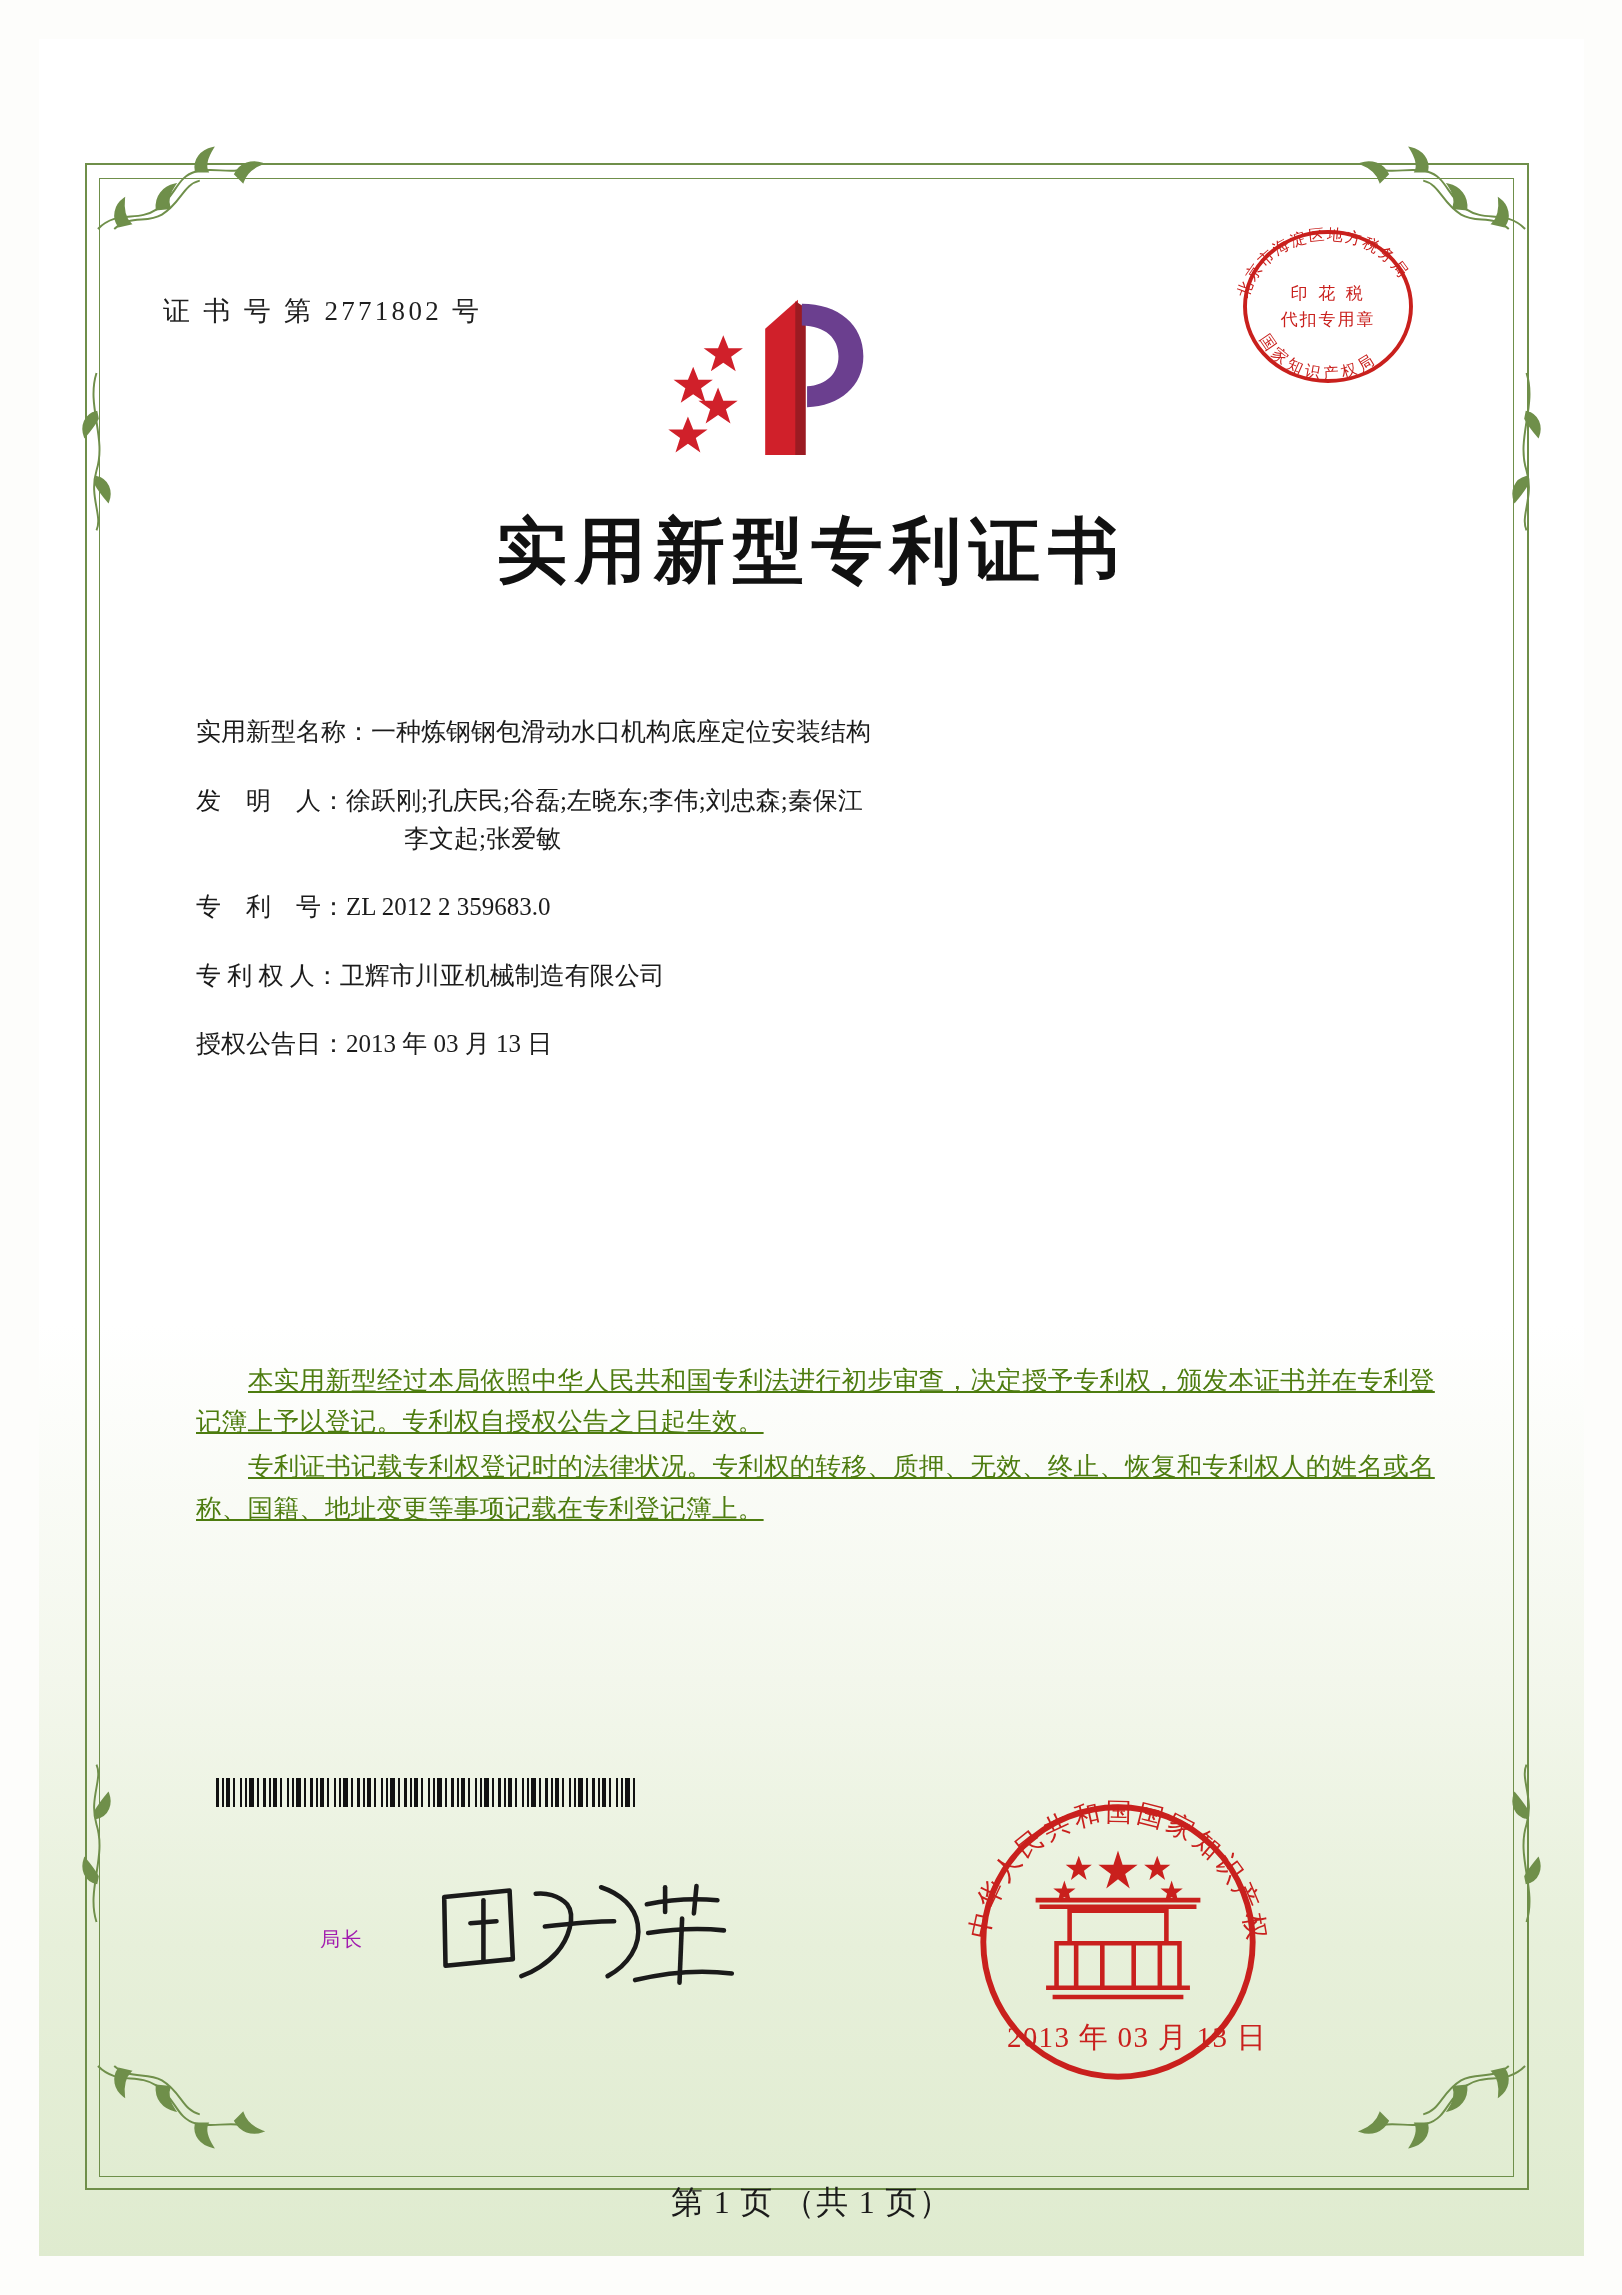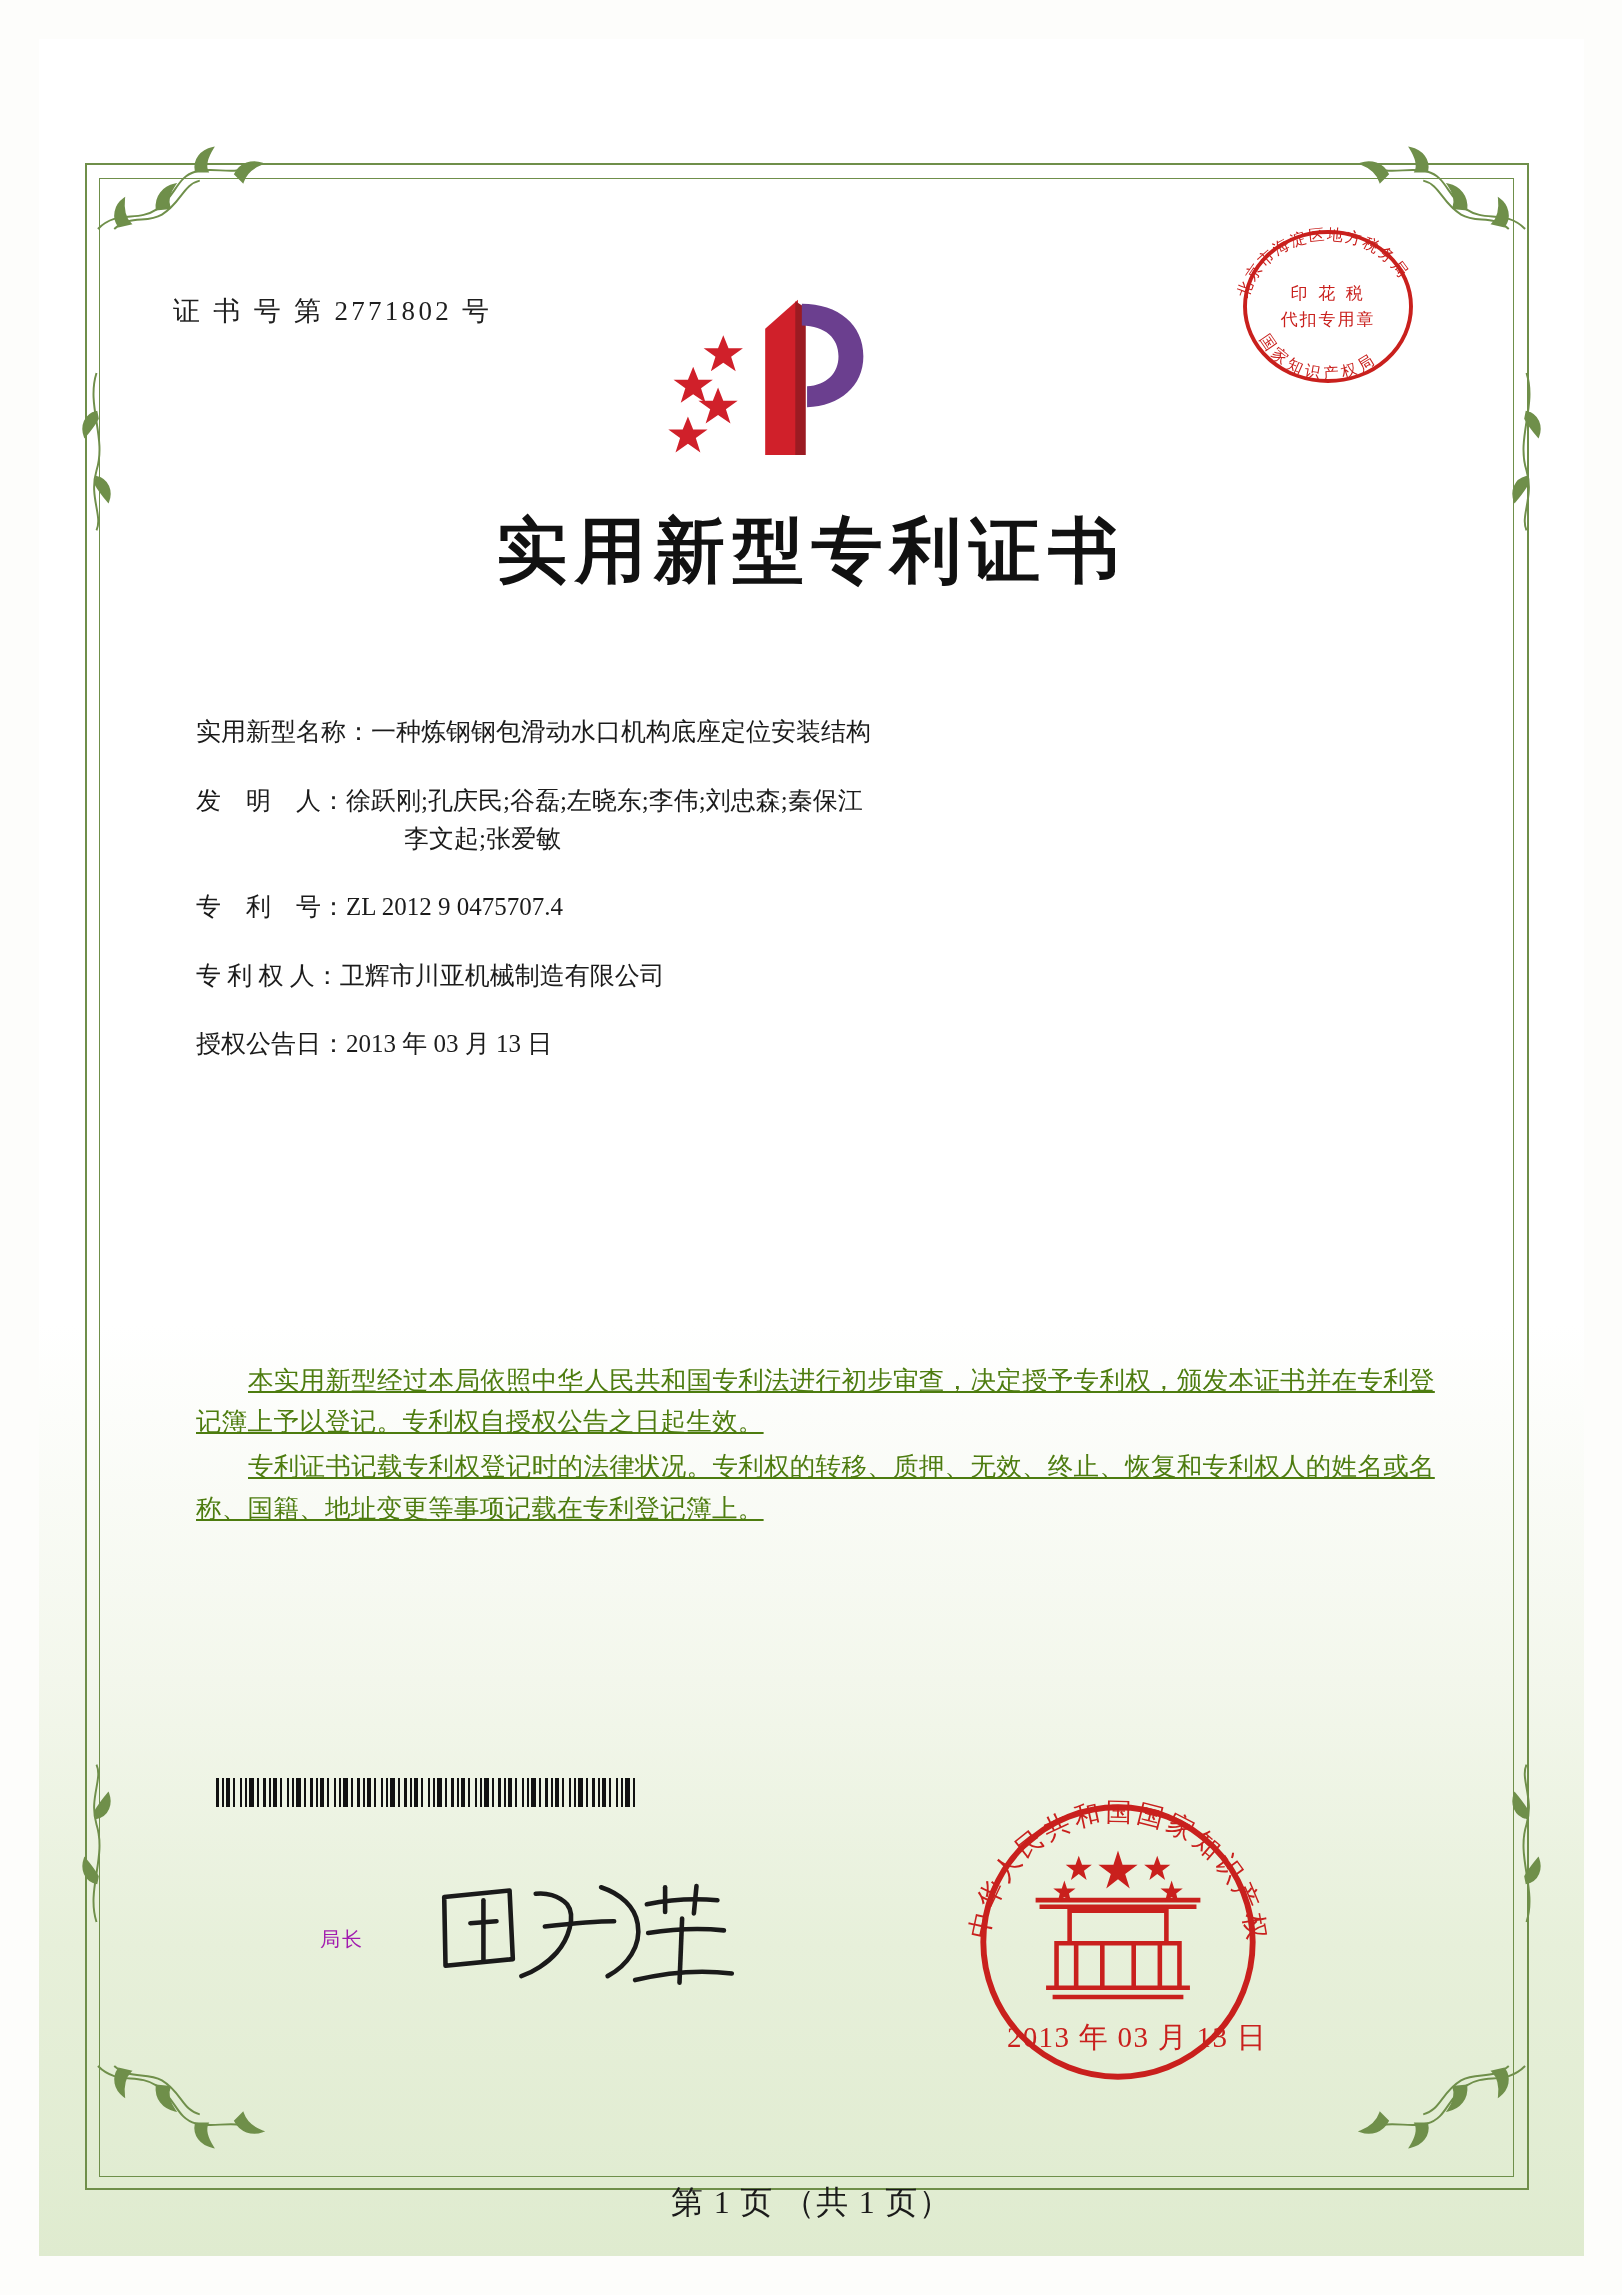--- a/index.html
+++ b/index.html
@@ -71,21 +71,21 @@
   }
   .side-orn svg { display:block; width:100%; height:100%; }
   .side-left-top { left: 77px; top: 366px; }
   .side-left-bottom { left: 77px; bottom: 366px; transform: scaleY(-1); }
   .side-right-top { right: 77px; top: 366px; transform: scaleX(-1); }
   .side-right-bottom { right: 77px; bottom: 366px; transform: scale(-1,-1); }
 
   
   .cert-no {
     position: absolute;
-    left: 173px;
+    left: 163px;
     top: 293px;
     font-size: 27px;
     letter-spacing: 3.3px;
     color: #1f1f1f;
     white-space: nowrap;
   }
 
   .logo {
     position: absolute;
     left: 667px;
@@ -367,21 +367,21 @@
     </div>
 
     <div class="inventor-block">
       <div>
         <span class="lbl">发　明　人：</span><span class="val">徐跃刚;孔庆民;谷磊;左晓东;李伟;刘忠森;秦保江</span>
       </div>
       <div class="inventor-line2">李文起;张爱敏</div>
     </div>
 
     <div class="field-row">
-      <span class="lbl">专　利　号：</span><span class="val">ZL 2012 9 0475707.4</span>
+      <span class="lbl">专　利　号：</span><span class="val">ZL 2012 2 359683.0</span>
     </div>
 
 
     <div class="field-row">
       <span class="lbl">专 利 权 人：</span><span class="val">卫辉市川亚机械制造有限公司</span>
     </div>
 
     <div class="field-row">
       <span class="lbl">授权公告日：</span><span class="val">2013 年 03 月 13 日</span>
     </div>

